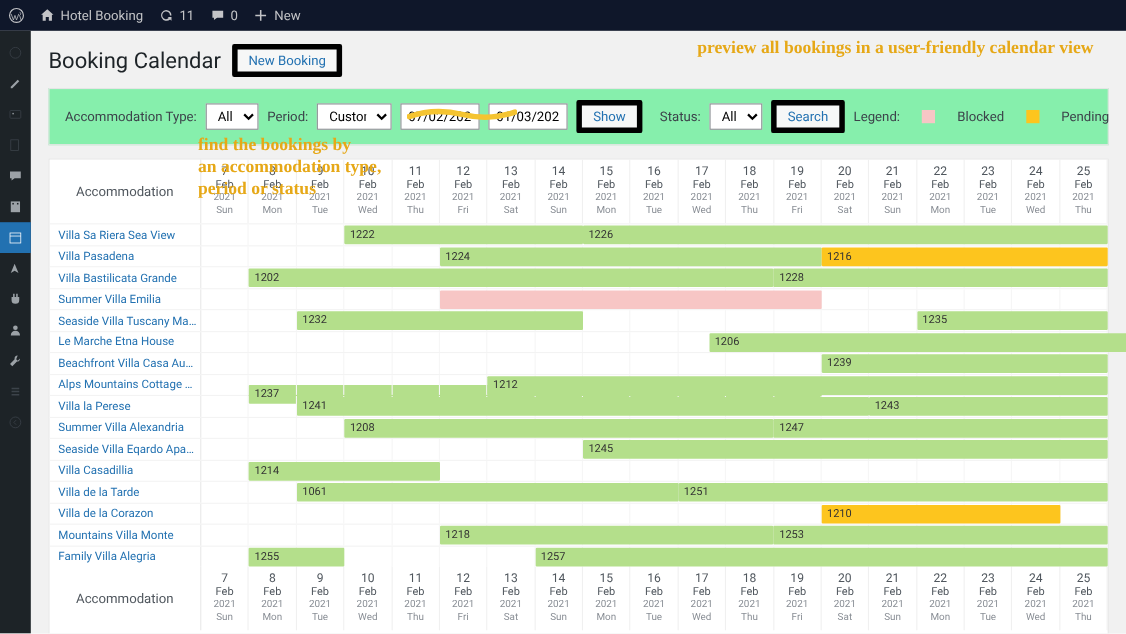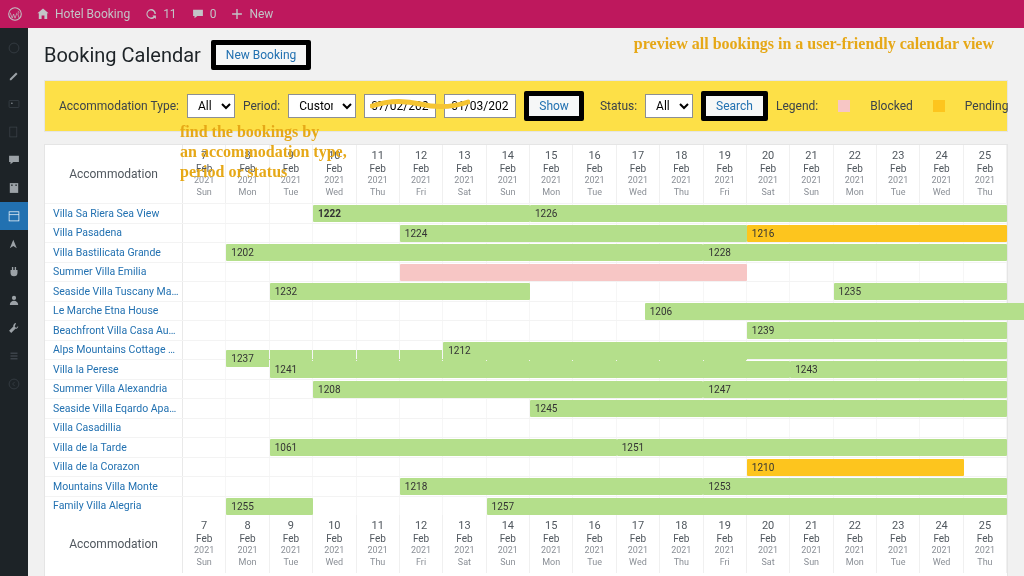--- a/index.html
+++ b/index.html
@@ -1,30 +1,30 @@
 <!DOCTYPE html>
 <html><head>
 <meta charset="utf-8">
 <style>
 *{box-sizing:border-box;margin:0;padding:0;font-family:-apple-system,BlinkMacSystemFont,"Segoe UI",Roboto,sans-serif}
 body{background:#f1f1f1;font-size:12px;color:#3c434a;width:1024px;height:576px;overflow:hidden;position:relative}
-.adminbar{height:28px;background:#be185d;color:#c3c4c7;display:flex;align-items:center;padding:0 8px;gap:14px;font-size:12px}
+.adminbar{height:28px;background:#0f172a;color:#c3c4c7;display:flex;align-items:center;padding:0 8px;gap:14px;font-size:12px}
 .adminbar .item{display:flex;align-items:center;gap:5px;cursor:pointer}
 .adminbar svg{width:14px;height:14px;fill:#c3c4c7}
 .wrap{display:flex;height:548px}
 .sidemenu{width:28px;background:#1d2327;display:flex;flex-direction:column;padding-top:6px}
 .sidemenu .mi{height:28px;display:flex;align-items:center;justify-content:center;cursor:pointer}
 .sidemenu .mi svg{width:14px;height:14px;fill:#9ca2a7}
 .sidemenu .mi.cur{background:#2271b1}
 .sidemenu .mi.cur svg{fill:#fff}
 .main{flex:1;padding:12px 16px 0;overflow:hidden}
 .heading{display:flex;align-items:center;gap:10px;margin-bottom:10px}
 .heading h1{font-size:20px;font-weight:400;color:#1d2327}
 .btn{background:#f6f7f7;border:5px solid #000000;color:#2271b1;padding:3px 10px;font-size:12px;cursor:pointer;border-radius:2px}
-.filterbar{background:#fde047;border:1px solid #e5e5e5;padding:10px 14px;display:flex;align-items:center;gap:8px;margin-bottom:12px;font-size:12px}
+.filterbar{background:#86efac;border:1px solid #e5e5e5;padding:10px 14px;display:flex;align-items:center;gap:8px;margin-bottom:12px;font-size:12px}
 .filterbar select,.filterbar input[type=text]{border:1px solid #8c8f94;padding:3px 6px;font-size:12px;background:#fff;height:24px}
 .filterbar .wide{width:110px}
 .filterbar .date{width:72px}
 .filterbar .lbl{white-space:nowrap}
 .legend{margin-left:auto;display:flex;align-items:center;gap:20px}
 .sw{width:12px;height:12px;display:inline-block}
 .sw.blk{background:#f7c6c5}
 .sw.pen{background:#fdc51e}
 .sw.bkd{background:#b4df8b}
 .cal{background:#fff;border:1px solid #e5e5e5;font-size:11px;position:relative}
@@ -324,21 +324,21 @@
               <div class="gc"></div>
               <div class="gc"></div>
               <div class="gc"></div>
               <div class="gc"></div>
               <div class="gc"></div>
               <div class="gc"></div>
               <div class="gc"></div>
               <div class="gc"></div>
               <div class="gc"></div>
               <div class="gc"></div>
-              <div class="bar booked" style="left: 15.7895%; width: 26.3158%; font-weight: bold;">1222</div>
+              <div class="bar booked" style="left: 15.7895%; width: 26.3158%;">1222</div>
               <div class="bar booked" style="left: 42.1053%; width: 57.8947%;">1226</div>
             </div>
           </div>
           <div class="row">
             <div class="name">Villa Pasadena</div>
             <div class="grid">
               <div class="gc"></div>
               <div class="gc"></div>
               <div class="gc"></div>
               <div class="gc"></div>
@@ -606,20 +606,21 @@
               <div class="gc"></div>
               <div class="gc"></div>
               <div class="gc"></div>
               <div class="gc"></div>
               <div class="gc"></div>
               <div class="gc"></div>
               <div class="gc"></div>
               <div class="gc"></div>
               <div class="gc"></div>
               <div class="gc"></div>
+              <div class="bar booked" style="left: 5.26316%; width: 21.0526%;">1214</div>
             </div>
           </div>
           <div class="row">
             <div class="name">Villa de la Tarde</div>
             <div class="grid">
               <div class="gc"></div>
               <div class="gc"></div>
               <div class="gc"></div>
               <div class="gc"></div>
               <div class="gc"></div>

